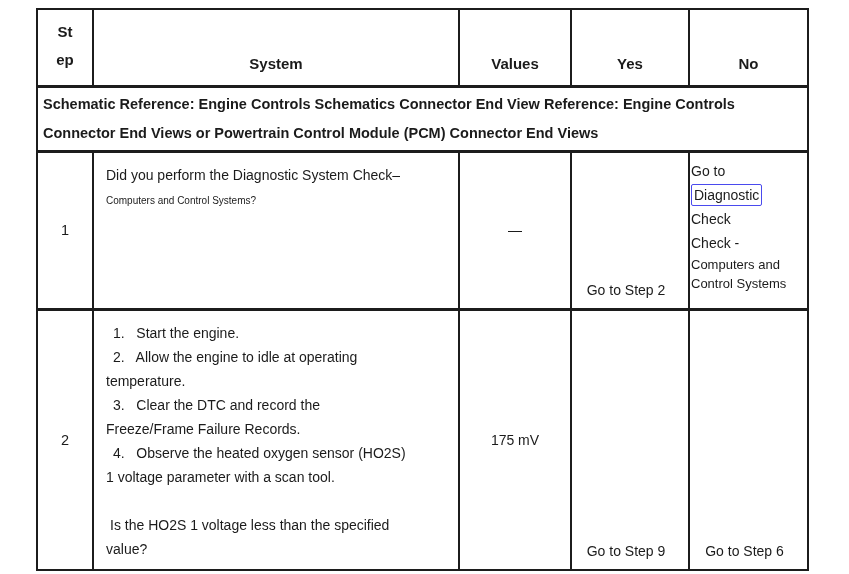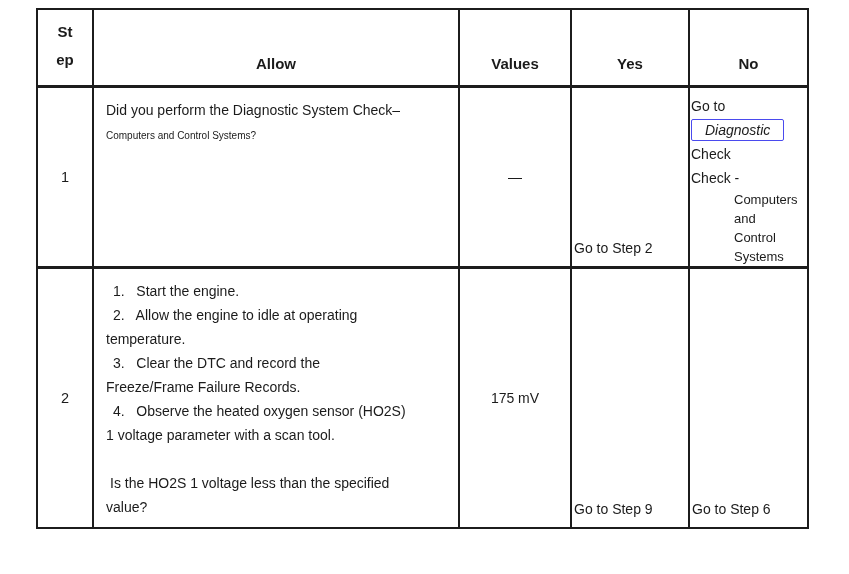--- a/index.html
+++ b/index.html
@@ -81,69 +81,71 @@
   
   td.values {
     text-align: center;
     vertical-align: middle;
     font-size: 14px;
   }
 
   
   td.goto {
     vertical-align: bottom;
+    text-align: center;
     font-size: 14px;
     padding: 0 10px 10px 2px;
     margin-top: 11px;
   }
 
   
   td.no-stack {
     vertical-align: top;
     font-size: 14px;
     line-height: 24px;
     padding: 6px 1px 0 1px;
   }
   .no-small {
     font-size: 13px;
     line-height: 19px;
-    margin-left: 43px;
   }
   .link-box {
     display: inline-block;
     border: 1px solid #4a4aee;
     border-radius: 2px;
-    padding: 0 13px;
+    padding: 0 2px;
     line-height: 20px;
-    font-style: italic;
   }
 </style>
 </head>
 <body>
 
 <div class="page">
   <table class="diag">
     <colgroup>
       <col style="width:56px">
       <col style="width:366px">
       <col style="width:112px">
       <col style="width:118px">
       <col style="width:119px">
     </colgroup>
 
     <tbody>
         <tr style="height:77px">
       <th class="hdr hdr-step">St
 ep</th>
-      <th class="hdr">Allow</th>
+      <th class="hdr">System</th>
       <th class="hdr">Values</th>
       <th class="hdr">Yes</th>
       <th class="hdr">No</th>
     </tr>
 
+    <tr style="height:62px" class="sep">
+      <td class="schematic" colspan="5">Schematic Reference: Engine Controls Schematics Connector End View Reference: Engine Controls Connector End Views or Powertrain Control Module (PCM) Connector End Views</td>
+    </tr>
 
     <tr style="height:158px" class="sep">
       <td class="step">1</td>
       <td class="action">
         <span>Did you perform the Diagnostic System Check–</span>
         <span class="action-sub">Computers and Control Systems?</span>
       </td>
       <td class="values">—</td>
       <td class="goto">Go to Step 2</td>
       <td class="no-stack">

